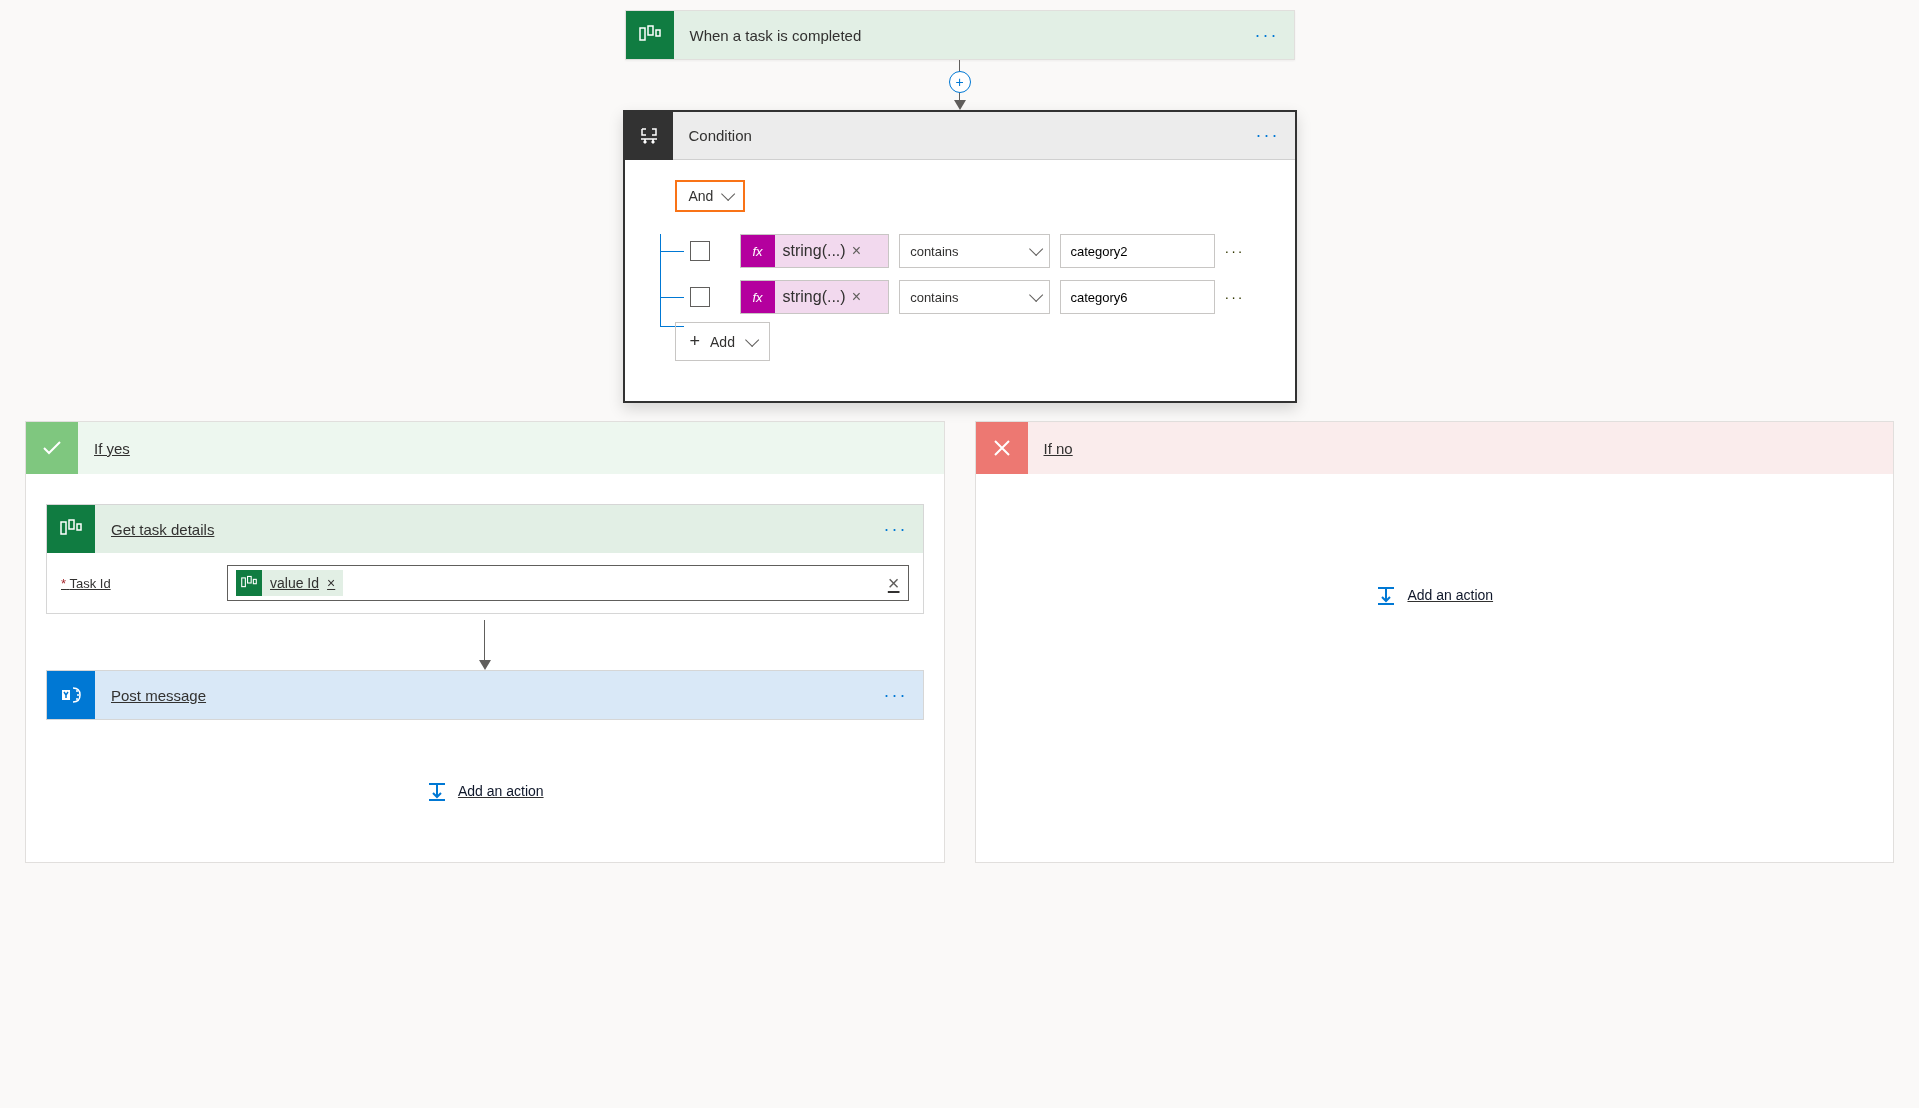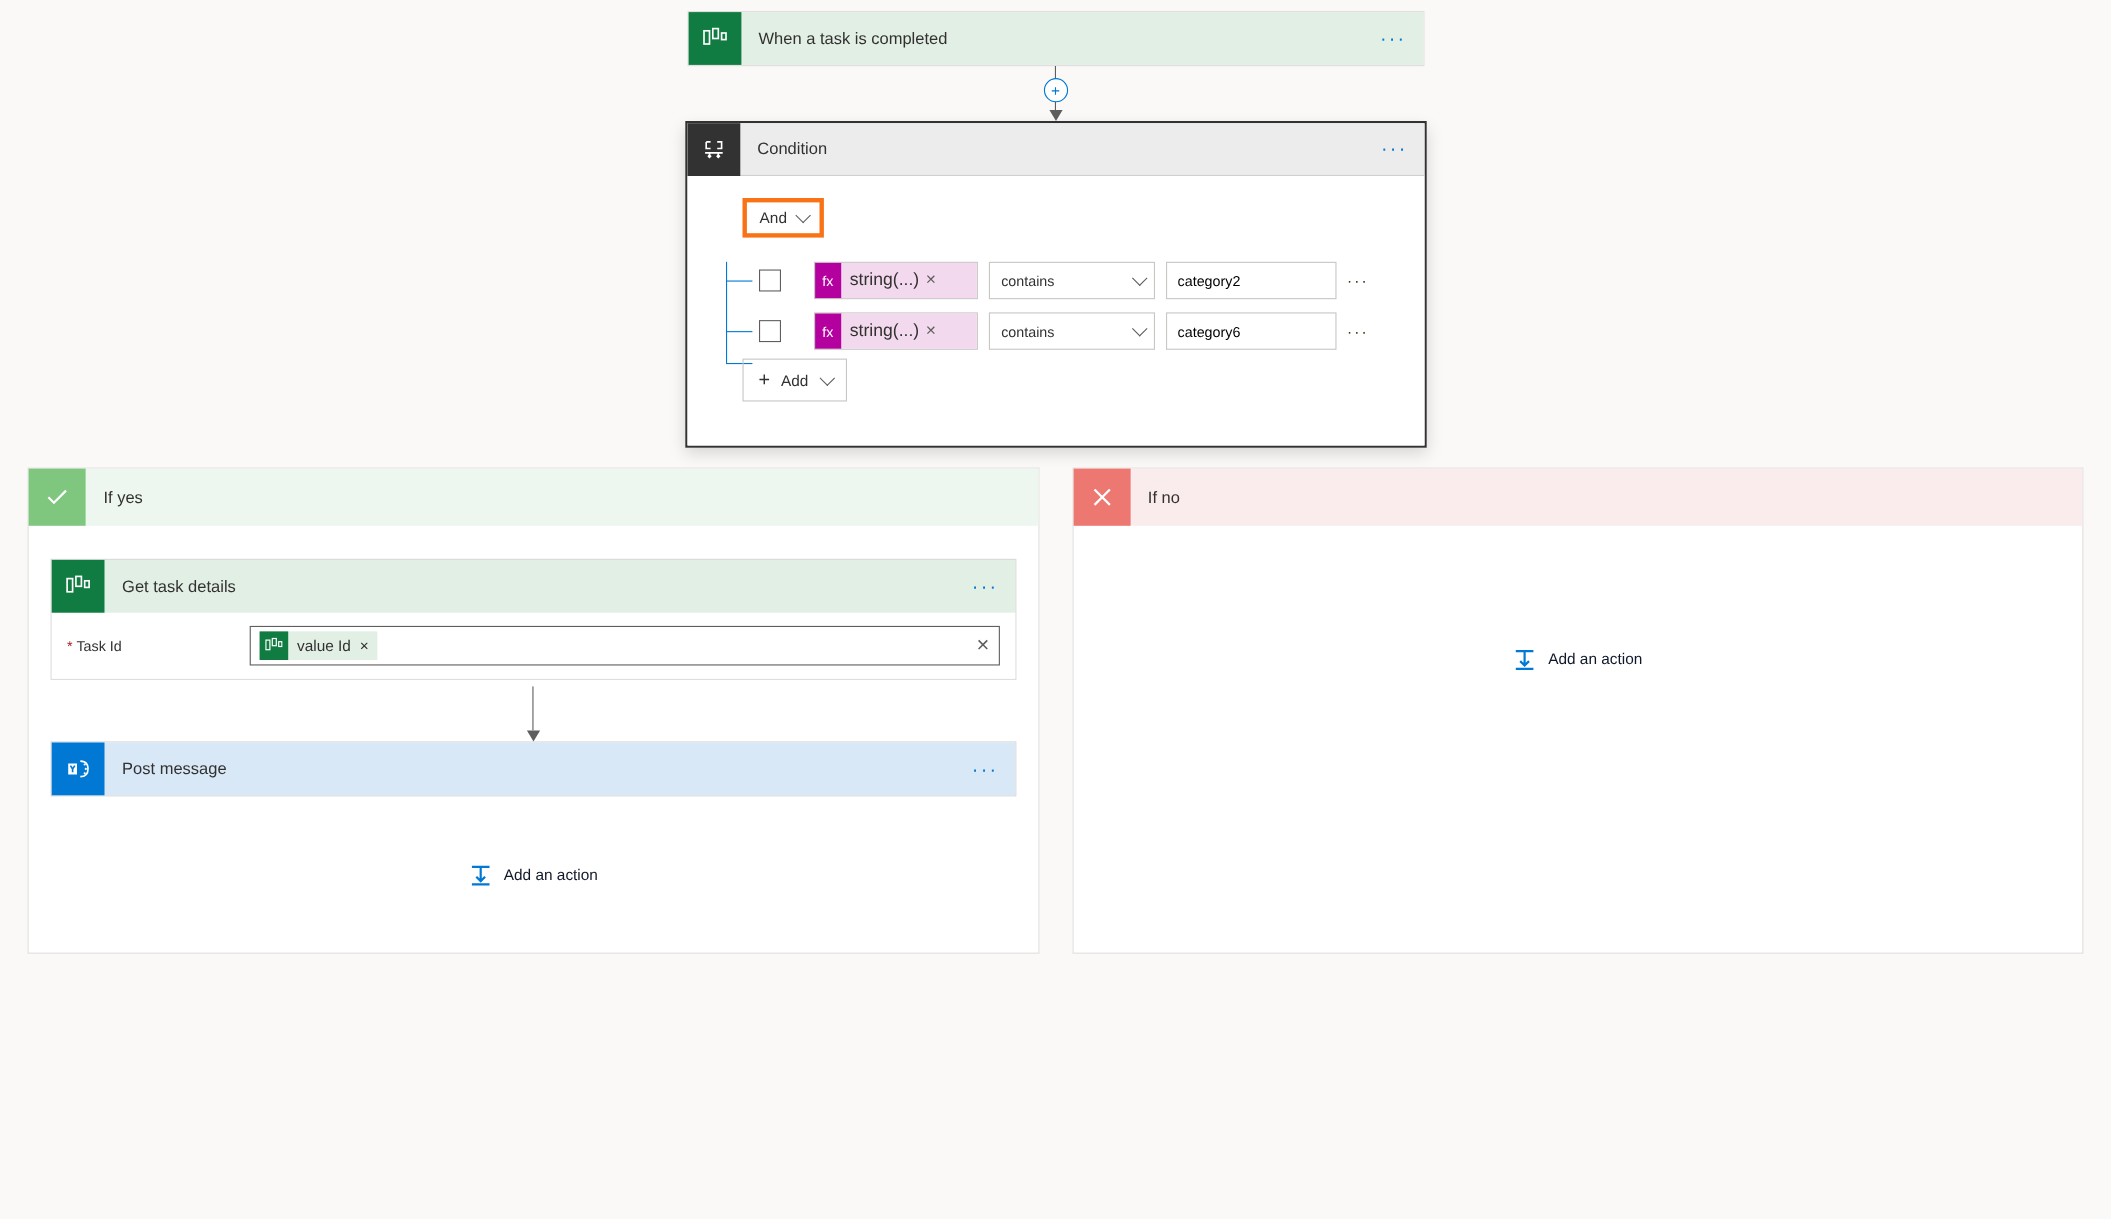--- a/index.html
+++ b/index.html
@@ -70,21 +70,21 @@
       padding: 20px 50px 20px 50px;
     }
     .condition-card-wrapper {
       border: 2px solid #323232;
       box-shadow: 0 6px 14px rgba(0,0,0,0.15);
       transform: scale(1.0);
     }
     .and-select {
       display: inline-flex;
       align-items: center;
-      border: 4px solid #f97316;
+      border: 2px solid #f97316;
       padding: 6px 12px;
       gap: 8px;
       margin-bottom: 10px;
       cursor: pointer;
     }
     .condition-row {
       display: flex;
       align-items: center;
       margin-top: 12px;
       position: relative;
@@ -110,25 +110,26 @@
       align-items: center;
       border: 1px solid #c8c6c4;
       height: 34px;
       width: 155px;
       margin-right: 10px;
       position: relative;
     }
     .fx-tag {
       background: #b4009e;
       color: white;
-      width: 24px;
+      width: 34px;
       height: 100%;
       display: flex;
       align-items: center;
       justify-content: center;
+      font-style: italic;
       font-size: 13px;
     }
     .expr-text-wrap {
       background: #f2d9ee;
       flex: 1;
       height: 100%;
       display: flex;
       align-items: center;
       padding: 0 8px;
       font-size: 16px;
@@ -208,20 +209,21 @@
       justify-content: center;
       font-size: 14px;
       cursor: pointer;
       z-index: 2;
     }
     .branches {
       display: flex;
       width: 100%;
       gap: 30px;
       margin-top: 18px;
+      text-decoration: underline;
     }
     .branch {
       flex: 1;
       background: white;
       border: 1px solid #e1dfdd;
       display: flex;
       flex-direction: column;
       padding-bottom: 40px;
     }
     .branch-header {

